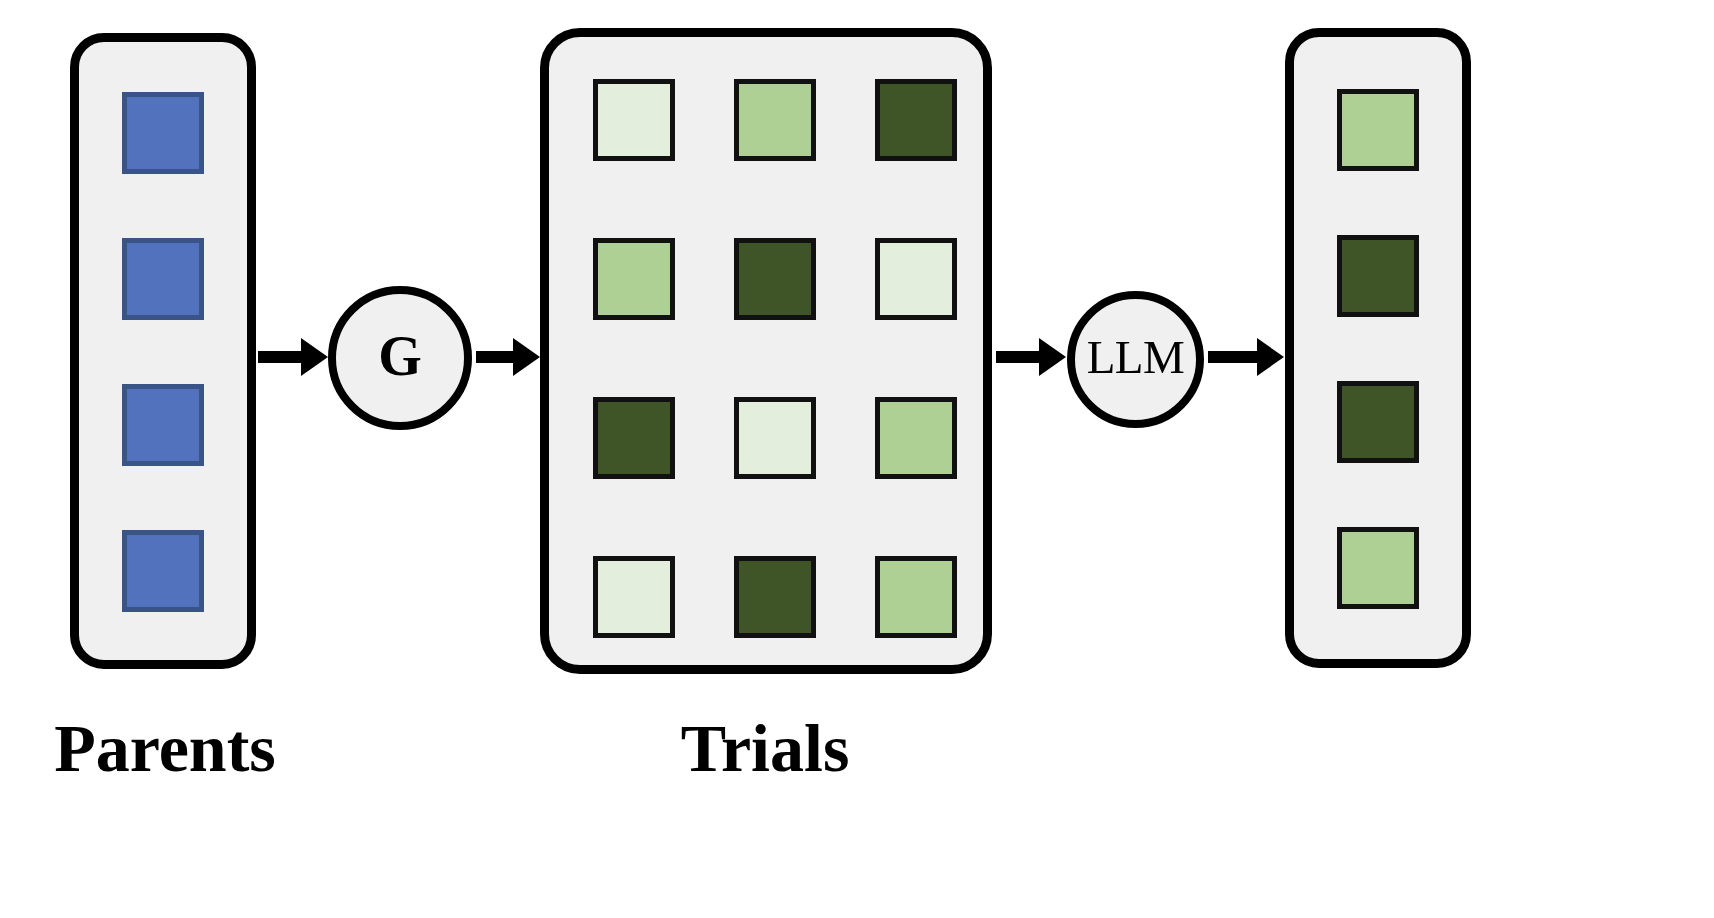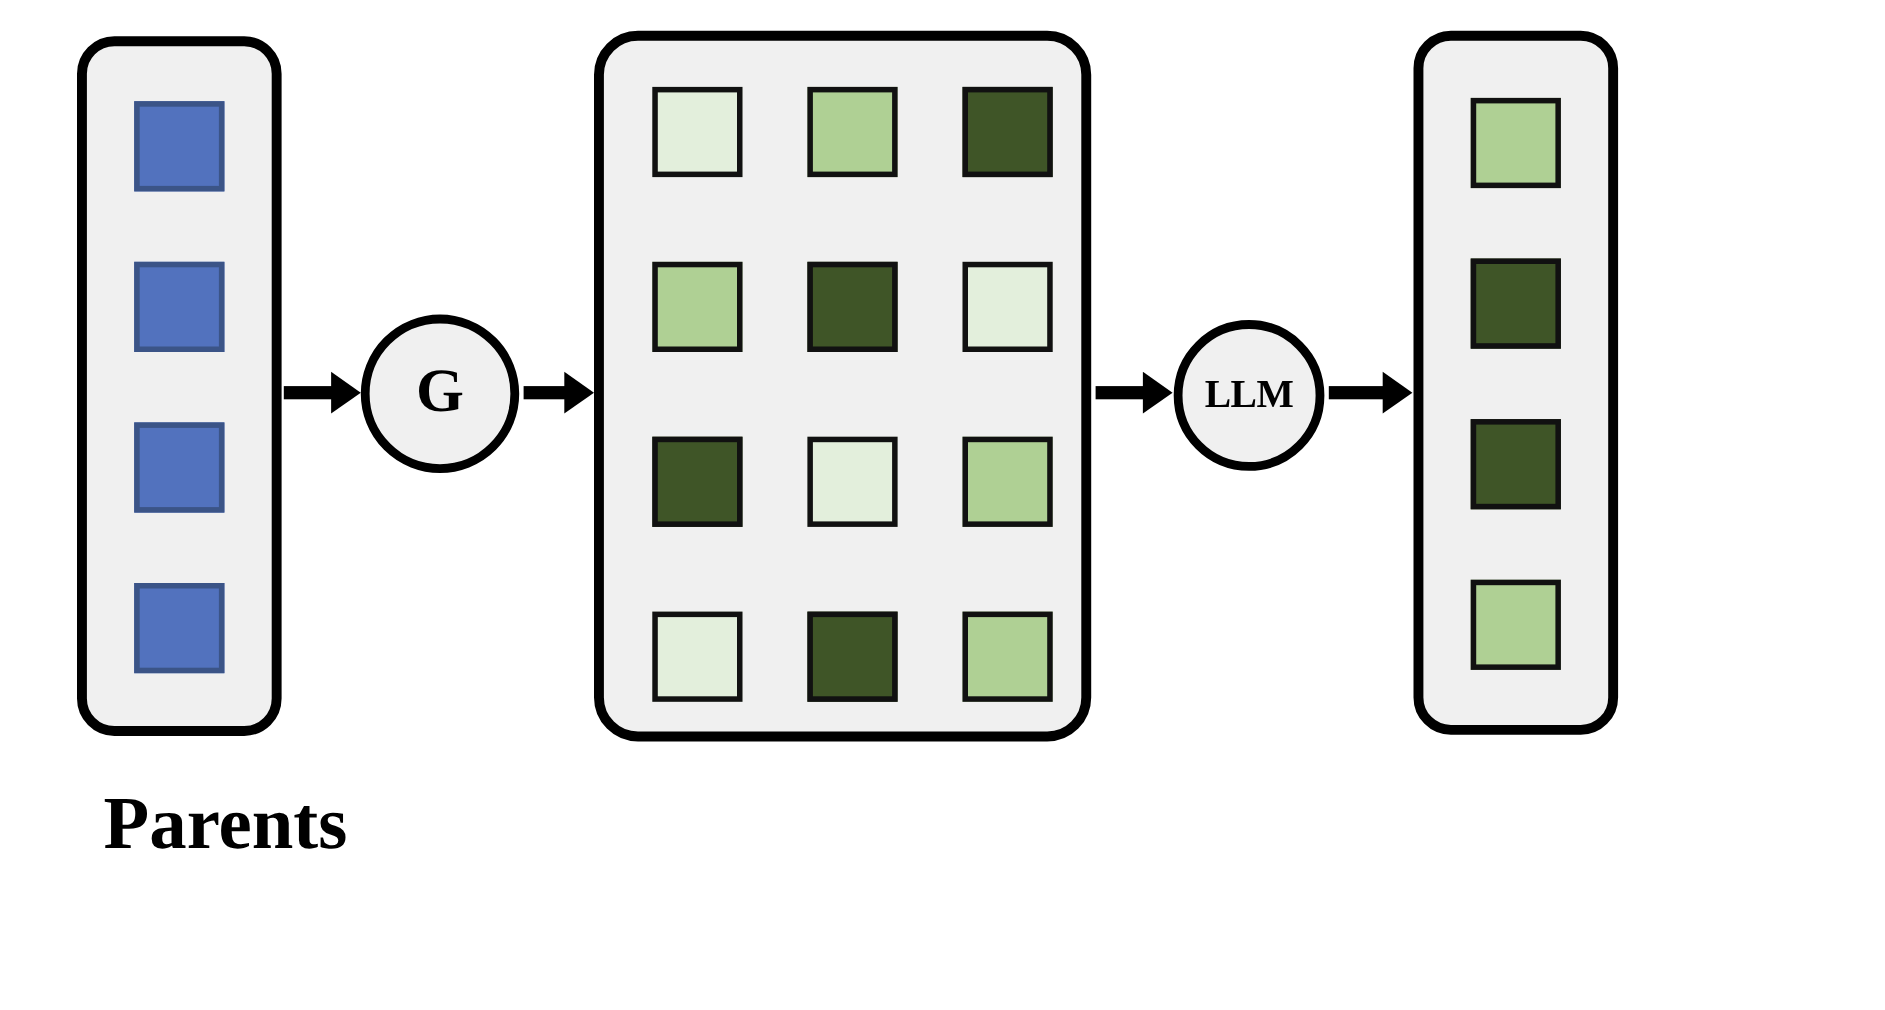--- a/index.html
+++ b/index.html
@@ -76,21 +76,21 @@
     color:#000000;
     line-height:1;
   }
   #node-g{
     left:328px;top:286px;width:144px;height:144px;
     font-size:56px;font-weight:bold;
     letter-spacing:0px;
   }
   #node-llm{
     left:1067px;top:291px;width:137px;height:137px;
-    font-size:36px;font-weight:bold;
+    font-size:47px;font-weight:normal;
     letter-spacing:-0.5px;
   }
   #node-g .node-label,#node-llm .node-label{
     transform:translateY(-2px);
     white-space:nowrap;
   }
 
   
   .arrow{
     position:absolute;
@@ -114,21 +114,20 @@
 
   
   .caption{
     position:absolute;
     font-size:68px;
     font-weight:bold;
     color:#000000;
     white-space:nowrap;
     line-height:1;
     text-align:center;
-    padding-left:40px;
   }
   #caption-parents{left:0px;top:714px;width:330px;}
   #caption-trials{left:600px;top:714px;width:330px;}
   #caption-offspring{left:1200px;top:714px;width:400px;}
 </style>
 </head>
 <body>
 
 <div id="stage">
 
@@ -173,14 +172,15 @@
   <div class="arrow" id="arrow-llm-offspring"></div>
 
   <div class="panel" id="offspring-panel">
     <div class="cell cell-green r0" style="background-color: rgb(175, 208, 148);"></div>
     <div class="cell cell-green r1" style="background-color: rgb(63, 85, 39);"></div>
     <div class="cell cell-green r2" style="background-color: rgb(63, 85, 39);"></div>
     <div class="cell cell-green r3" style="background-color: rgb(175, 208, 148);"></div>
   </div>
 
   <div class="caption" id="caption-parents">Parents</div>
+  <div class="caption" id="caption-trials">Trials</div>
 
 </div>
 
 </body></html>

